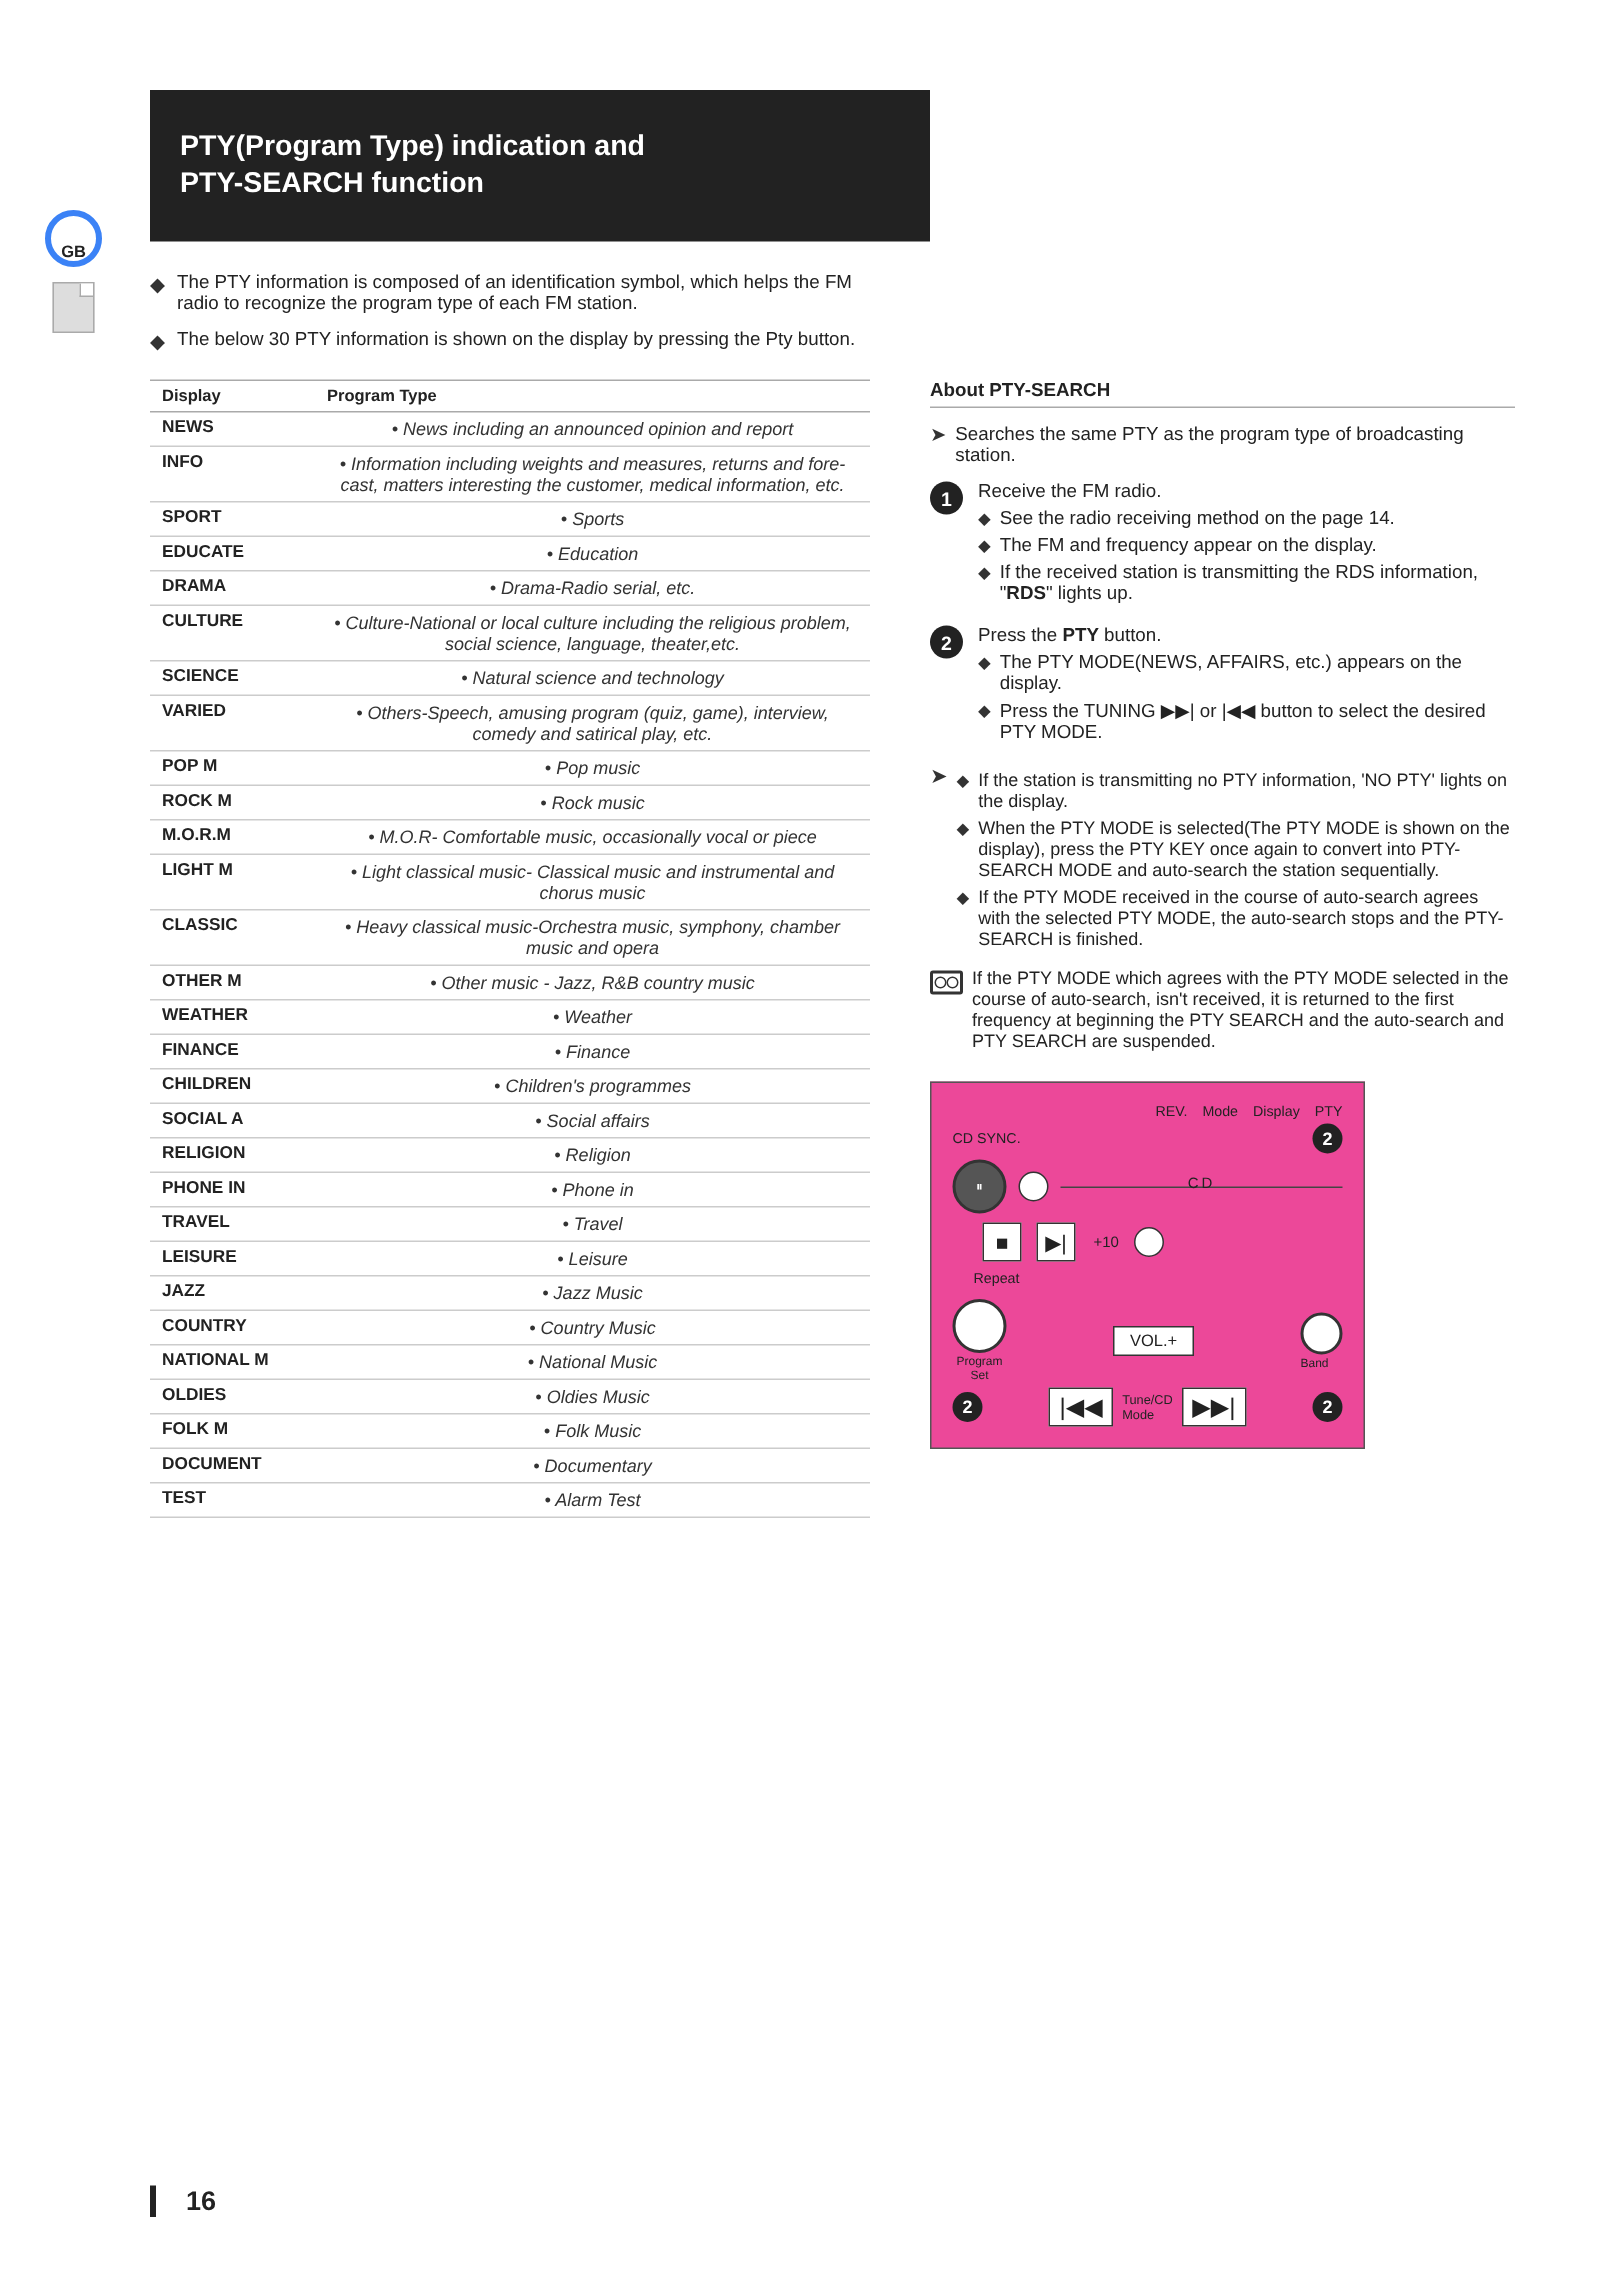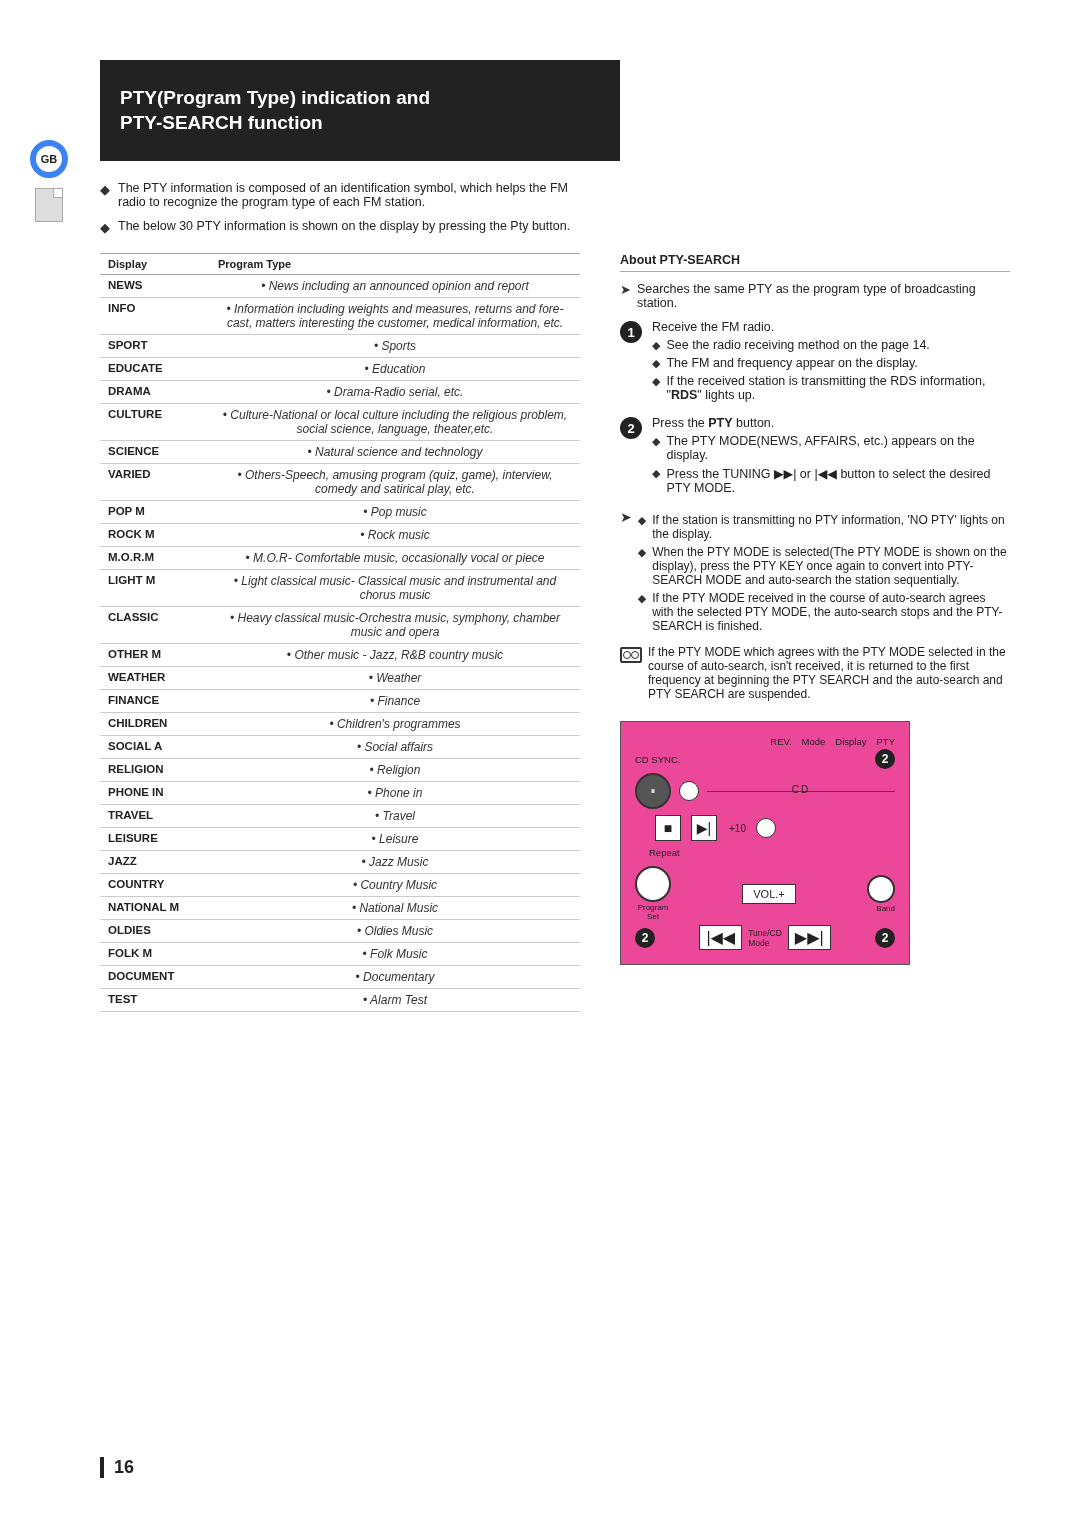--- a/index.html
+++ b/index.html
@@ -25,24 +25,24 @@
       left: 30px;
       top: 140px;
       display: flex;
       flex-direction: column;
       align-items: center;
       gap: 6px;
     }
     .sidebar-icon-gb {
       width: 38px;
       height: 38px;
-      border: 6px solid #3b82f6;
+      border: 4px solid #3b82f6;
       border-radius: 50%;
       display: flex;
-      align-items: center;
+      align-items: flex-end;
       justify-content: center;
       font-size: 11px;
       font-weight: bold;
       background: #fff;
     }
     .sidebar-icon-doc {
       width: 28px;
       height: 34px;
       background: #ddd;
       border: 1px solid #aaa;
@@ -233,21 +233,21 @@
       background: #ec4899;
       position: relative;
     }
     .page-number {
       position: absolute;
       bottom: 50px;
       left: 100px;
       font-size: 18px;
       font-weight: bold;
       border-left: 4px solid #222;
-      padding-left: 10px;
+      padding-left: 20px;
     }
   </style>
 </head>
 <body>
 
 <div class="page">
 
   <div class="sidebar">
     <div class="sidebar-icon-gb">
       <span>GB</span>
@@ -508,21 +508,21 @@
         <div style="font-size:9.5px;padding-left:14px;margin-bottom:8px;">Repeat</div>
 
         <div style="display:flex; align-items:center; justify-content:space-between; margin-bottom:4px;">
           <div style="display:flex;flex-direction:column;align-items:center;gap:1px;">
             <div style="width:36px;height:36px;border:2px solid #333;border-radius:50%;background:#fff;display:flex;align-items:center;justify-content:center;font-size:10px;"></div>
             <span style="font-size:8px;text-align:center;">Program<br>Set</span>
           </div>
           <div style="display:flex;flex-direction:column;align-items:center;gap:1px;">
             <div style="border:1.5px solid #333;padding:3px 10px;font-size:11px;background:#fff;">VOL.+</div>
           </div>
-          <div style="display:flex;flex-direction:column;align-items:flex-end;gap:1px;">
+          <div style="display:flex;flex-direction:column;align-items:flex-start;gap:1px;">
             <div style="width:28px;height:28px;border:2px solid #333;border-radius:50%;background:#fff;display:flex;align-items:center;justify-content:center;"></div>
             <span style="font-size:8px;">Band</span>
           </div>
         </div>
 
         <div style="display:flex; align-items:center; justify-content:space-between; margin-top:4px;">
           <div style="background:#222;color:#fff;border-radius:50%;width:20px;height:20px;display:flex;align-items:center;justify-content:center;font-size:12px;font-weight:bold;">2</div>
           <div style="display:flex;align-items:center;gap:6px;">
             <div style="font-size:16px;border:1.5px solid #333;padding:2px 6px;background:#fff;">|◀◀</div>
             <div style="display:flex;flex-direction:column;align-items:center;">

